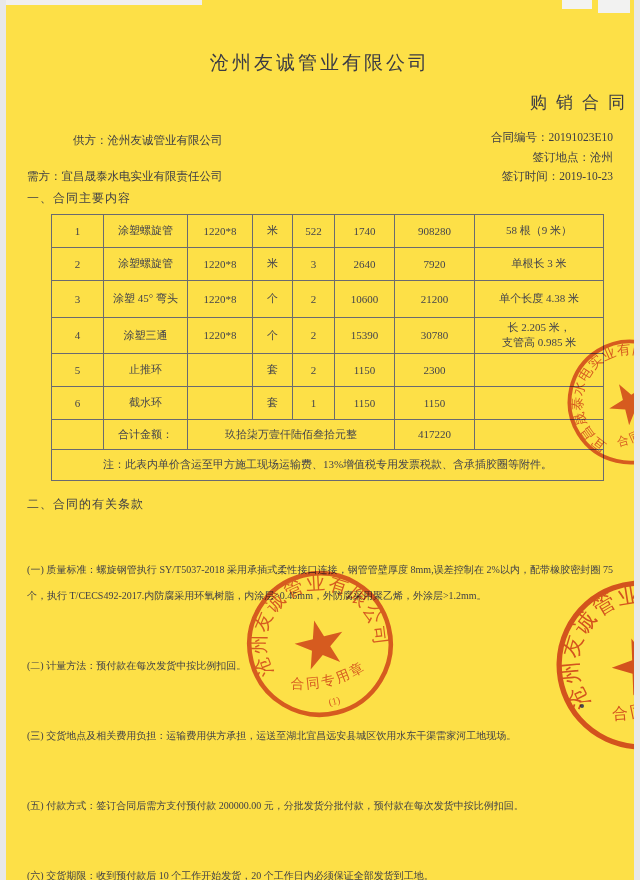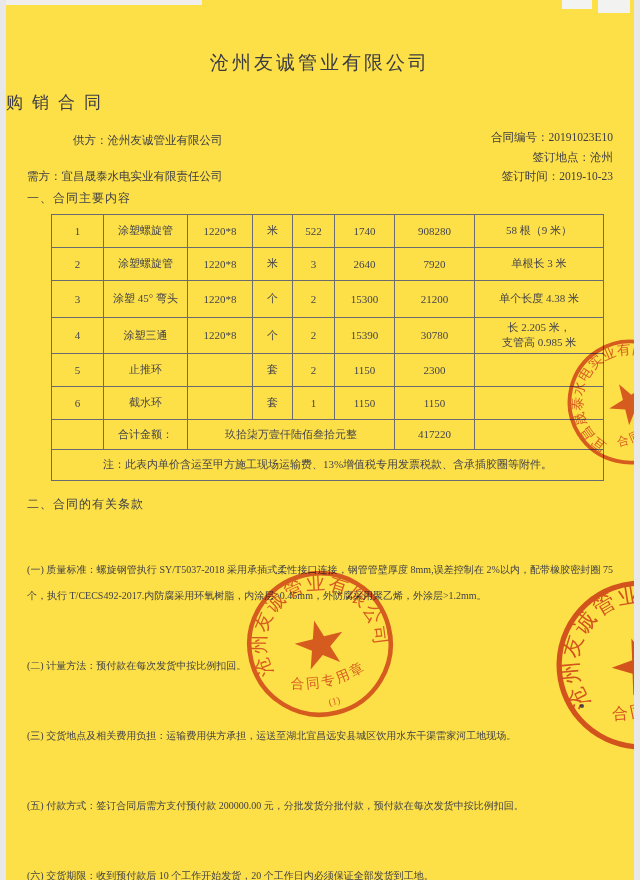--- a/index.html
+++ b/index.html
@@ -10,21 +10,21 @@
     background:#fde047; overflow:hidden; color:var(--ink);
     font-family:"Liberation Serif","DejaVu Serif",serif;
   }
   .artifact { position:absolute; pointer-events:none; }
   .a-top-left { left:0; top:0; width:196px; height:5px; background:#f1efee; }
   .a-top-right1 { right:42px; top:0; width:30px; height:9px; background:#f3f3f2; }
   .a-top-right2 { right:4px; top:0; width:32px; height:13px; background:#f2f2f1; }
   .speck { position:absolute; left:574px; top:704px; width:4px; height:4px; background:#4a4a50; border-radius:50%; }
 
   .company-title { margin-top:50px; text-align:center; font-size:19px; letter-spacing:3px; color:#3b3b44; }
-  .doc-title { margin-top:15px; text-align:left; font-size:17px; letter-spacing:9px; color:#3b3b44; }
+  .doc-title { margin-top:15px; text-align:right; font-size:17px; letter-spacing:9px; color:#3b3b44; }
 
   .content { padding:0 21px; }
   .meta { display:flex; justify-content:space-between; margin-top:14px; font-size:11.5px;text-align:right; }
   .meta-left .line1 { margin-top:5px; }
   .meta-left .line2 { margin-top:21px; }
   .meta-right { width:188px; line-height:19.5px; }
   .sec-heading { font-size:12px; margin-top:3px; letter-spacing:1px; }
 
   table.items {
     border-collapse:collapse; margin:7px 0 0 24px; width:552px;
@@ -113,21 +113,21 @@
         <td>2640</td>
         <td>7920</td>
         <td class="remark">单根长 3 米</td>
       </tr>
       <tr class="r r3">
         <td>3</td>
         <td>涂塑 45° 弯头</td>
         <td>1220*8</td>
         <td>个</td>
         <td>2</td>
-        <td>15300</td>
+        <td>10600</td>
         <td>21200</td>
         <td class="remark">单个长度 4.38 米</td>
       </tr>
       <tr class="r r4">
         <td>4</td>
         <td>涂塑三通</td>
         <td>1220*8</td>
         <td>个</td>
         <td>2</td>
         <td>15390</td>

